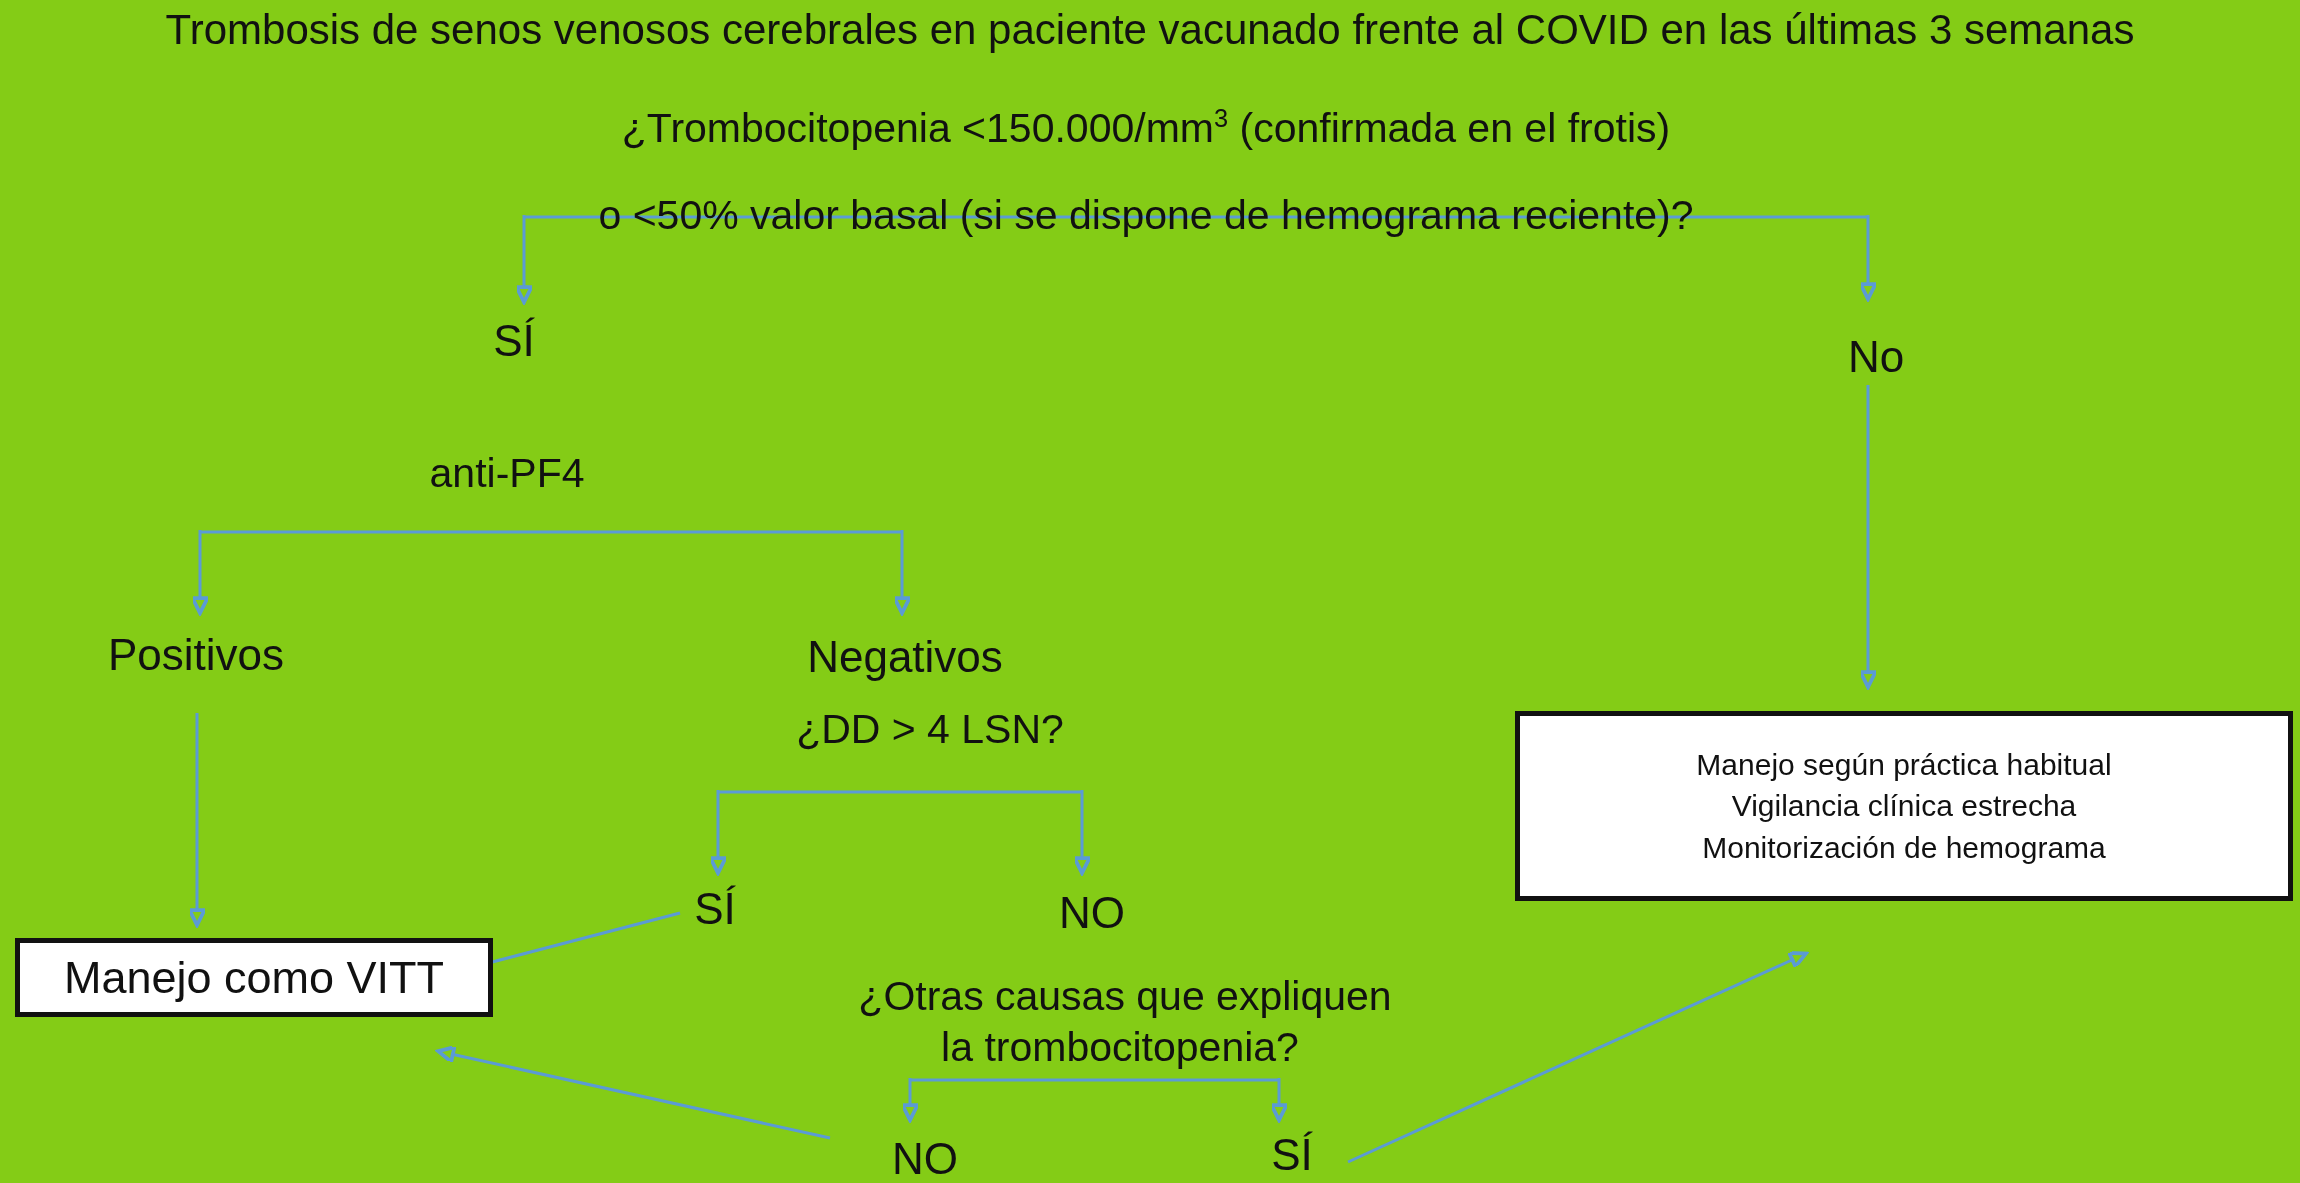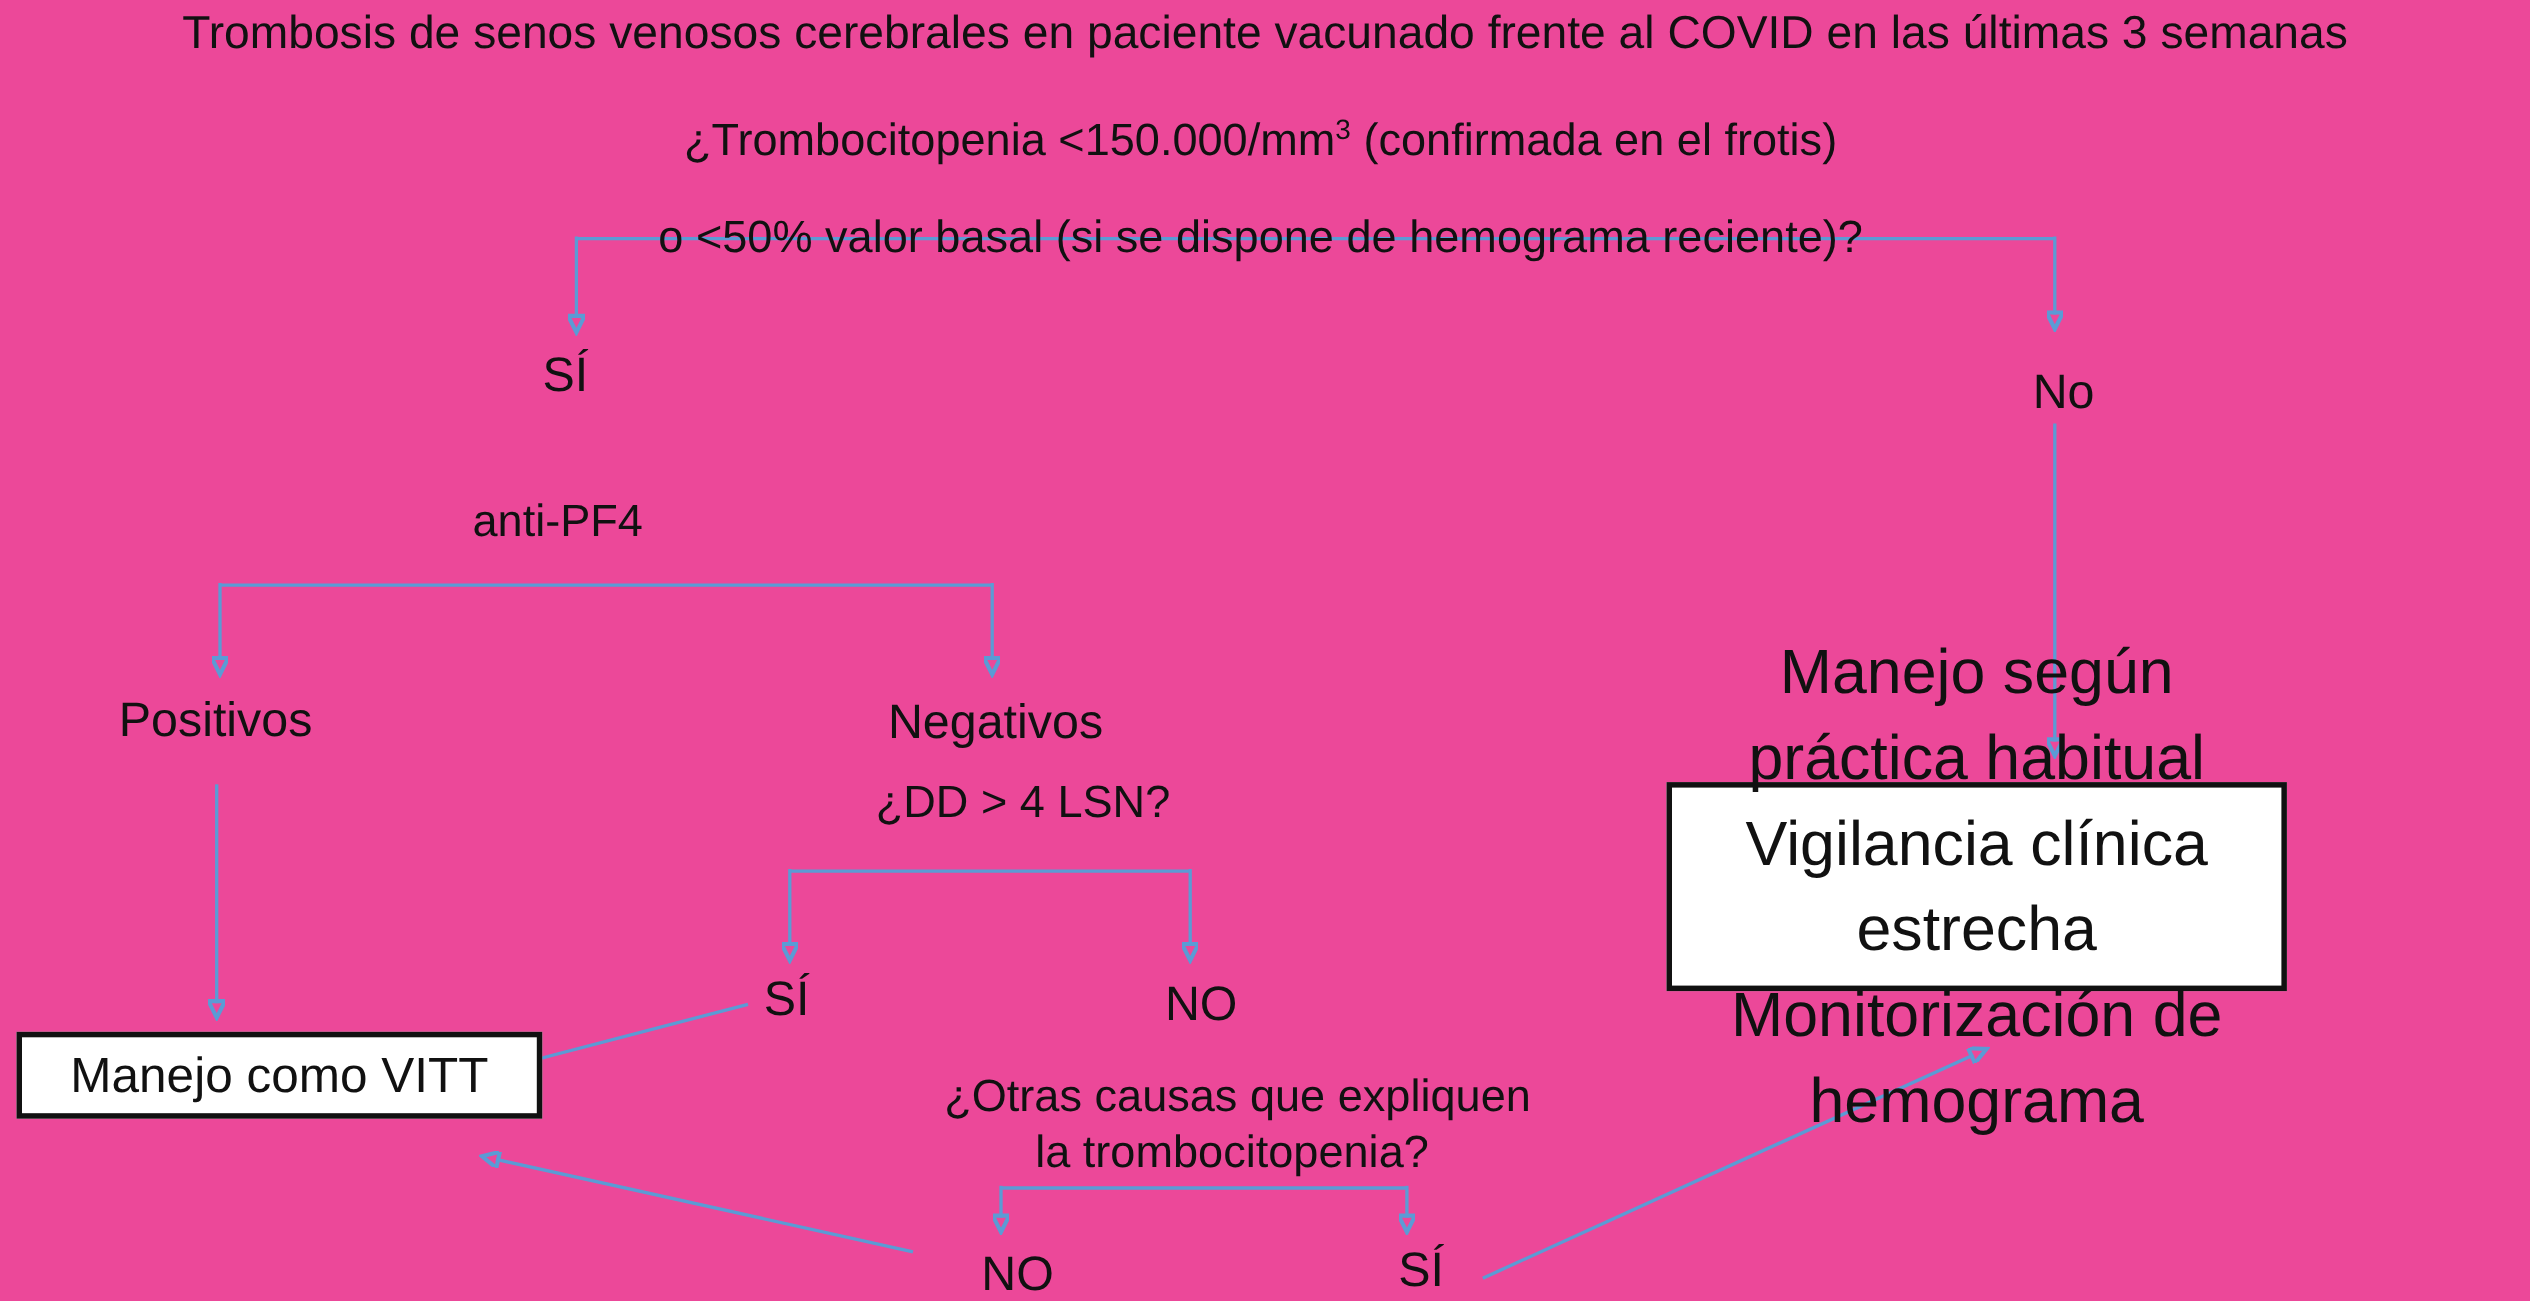--- a/index.html
+++ b/index.html
@@ -1,20 +1,20 @@
 <!DOCTYPE html>
 <html><head>
 <meta charset="utf-8">
 <style>
   html, body { margin: 0; padding: 0; background: #ffffff; }
   .canvas {
     position: relative;
     width: 2300px;
     height: 1183px;
-    background: #ec4899;
+    background: #84cc16;
     font-family: "Liberation Sans", sans-serif;
     color: #111111;
     overflow: hidden;
   }
   .layer { position: absolute; left: 0; top: 0; }
   .t {
     position: absolute;
     transform: translateX(-50%);
     white-space: nowrap;
     line-height: 1.15;
@@ -115,19 +115,19 @@
   <div class="t fs-q" style="left:1125px; top:973px;">¿Otras causas que expliquen</div>
   <div class="t fs-q" style="left:1120px; top:1024px;">la trombocitopenia?</div>
 
   <div class="t fs-label" style="left:925px; top:1134px;">NO</div>
   <div class="t fs-label" style="left:1292px; top:1130px;">SÍ</div>
 
   <div class="box" style="left:15px; top:938px; width:478px; height:79px; font-size:45px;">
     <div>Manejo como VITT</div>
   </div>
 
-  <div class="box" style="left:1515px; top:711px; width:564px; height:190px; font-size:57px; line-height:1.37;">
+  <div class="box" style="left:1515px; top:711px; width:778px; height:190px; font-size:30px; line-height:1.37;">
     <div>Manejo según práctica habitual</div>
     <div>Vigilancia clínica estrecha</div>
     <div>Monitorización de hemograma</div>
   </div>
 
 </div>
 
 </body></html>

